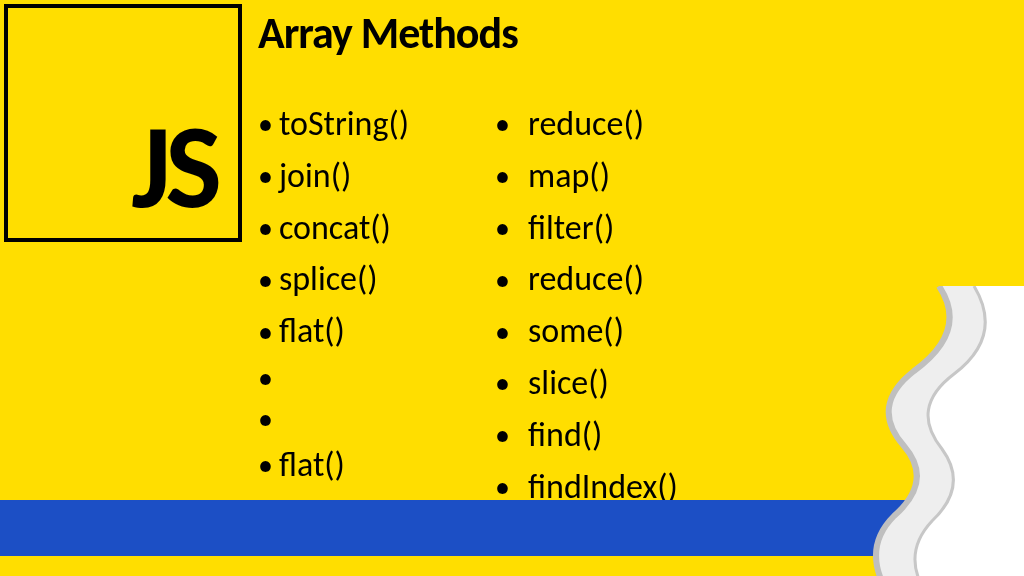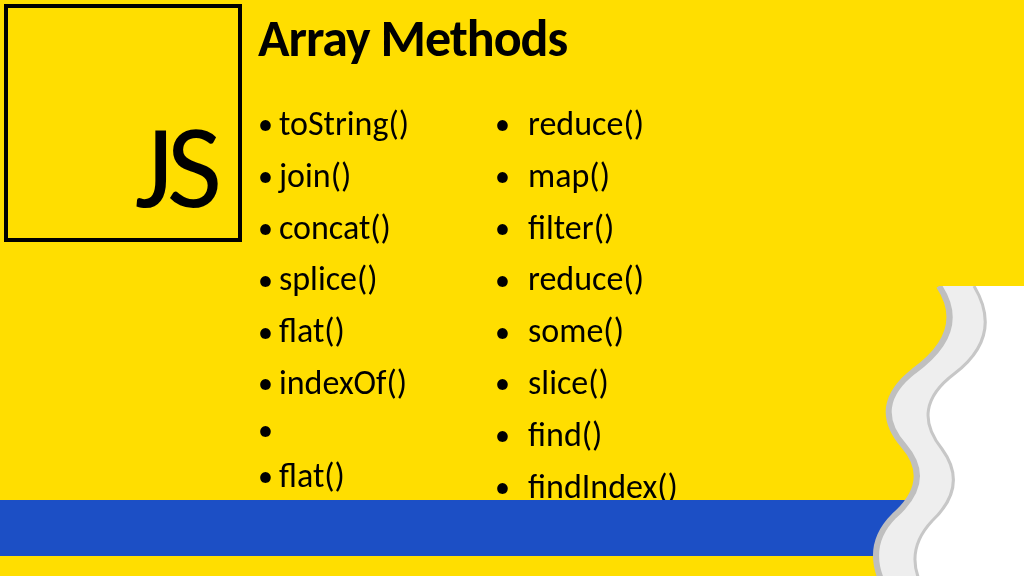--- a/index.html
+++ b/index.html
@@ -19,31 +19,31 @@
       height: 238px;
       background: #ffde00;
       border: 4px solid #000;
       display: flex;
       align-items: flex-end;
       justify-content: flex-end;
       padding: 12px 22px;
     }
     .js-text {
       font-size: 120px;
-      font-weight: 400;
+      font-weight: 700;
       color: #000;
       letter-spacing: -6px;
       line-height: 1;
       text-align: right;
     }
     .title {
       position: absolute;
       top: 6px;
       left: 258px;
-      font-size: 52px;
+      font-size: 44px;
       font-weight: 900;
       color: #000;
       letter-spacing: -1px;
     }
     .columns {
       position: absolute;
       top: 104px;
       left: 258px;
       display: flex;
       gap: 86px;
@@ -112,21 +112,20 @@
     <div class="item">
         <span class="bullet">•</span>
         <span>splice()</span>
       </div>
     <div class="item">
         <span class="bullet">•</span>
         <span>flat()</span>
       </div>
     <div class="item">
         <span class="bullet">•</span>
-        <span>indexOf()</span>
       </div>
     <div class="item">
         <span class="bullet">•</span>
       </div>
     <div class="item">
         <span class="bullet">•</span>
         <span>flat()</span>
       </div>
   </div>
   <div class="col col-right">

